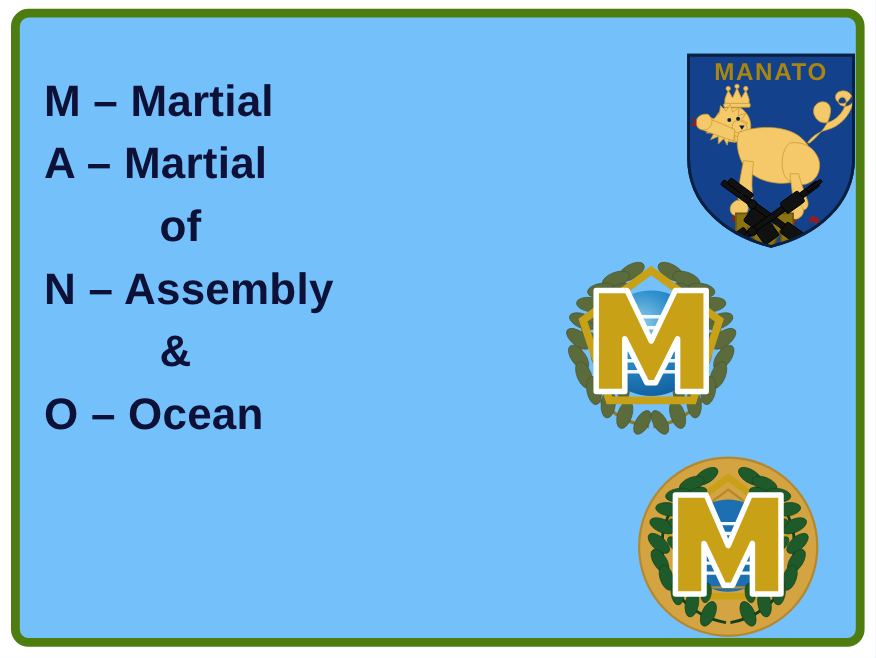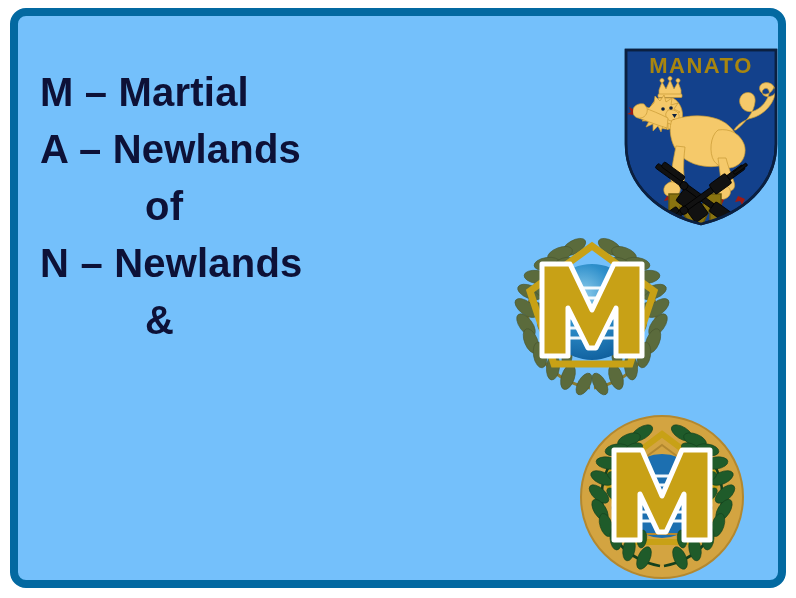--- a/index.html
+++ b/index.html
@@ -23,21 +23,21 @@
   }
 
   
   #frame {
     position: absolute;
     left: 10px;
     top: 8px;
     width: 776px;
     height: 580px;
     box-sizing: border-box;
-    border: 8px solid #0369a1;
+    border: 8px solid #4d7c0f;
     border-radius: 16px;
     background: #74C0FB;
   }
 
   
   #acronym-list {
     position: absolute;
     left: 22px;
     top: 48px;
     width: 400px;
@@ -87,24 +87,25 @@
 </style>
 </head>
 <body>
 
 <div id="slide">
 
   <div id="frame">
 
     <div id="acronym-list">
       <div class="acro-line">M – Martial</div>
-      <div class="acro-line">A – Newlands</div>
+      <div class="acro-line">A – Martial</div>
       <div class="acro-line indented">of</div>
-      <div class="acro-line">N – Newlands</div>
+      <div class="acro-line">N – Assembly</div>
       <div class="acro-line indented">&amp;</div>
+      <div class="acro-line">O – Ocean</div>
     </div>
 
     <div id="emblem-shield">
       <svg viewBox="0 0 158 182" xmlns="http://www.w3.org/2000/svg">
         <defs>
           <clipPath id="shieldClip">
             <path d="M4,4 L154,4 L154,98 C154,140 120,168 79,178 C38,168 4,140 4,98 Z"></path>
           </clipPath>
         </defs>
 

